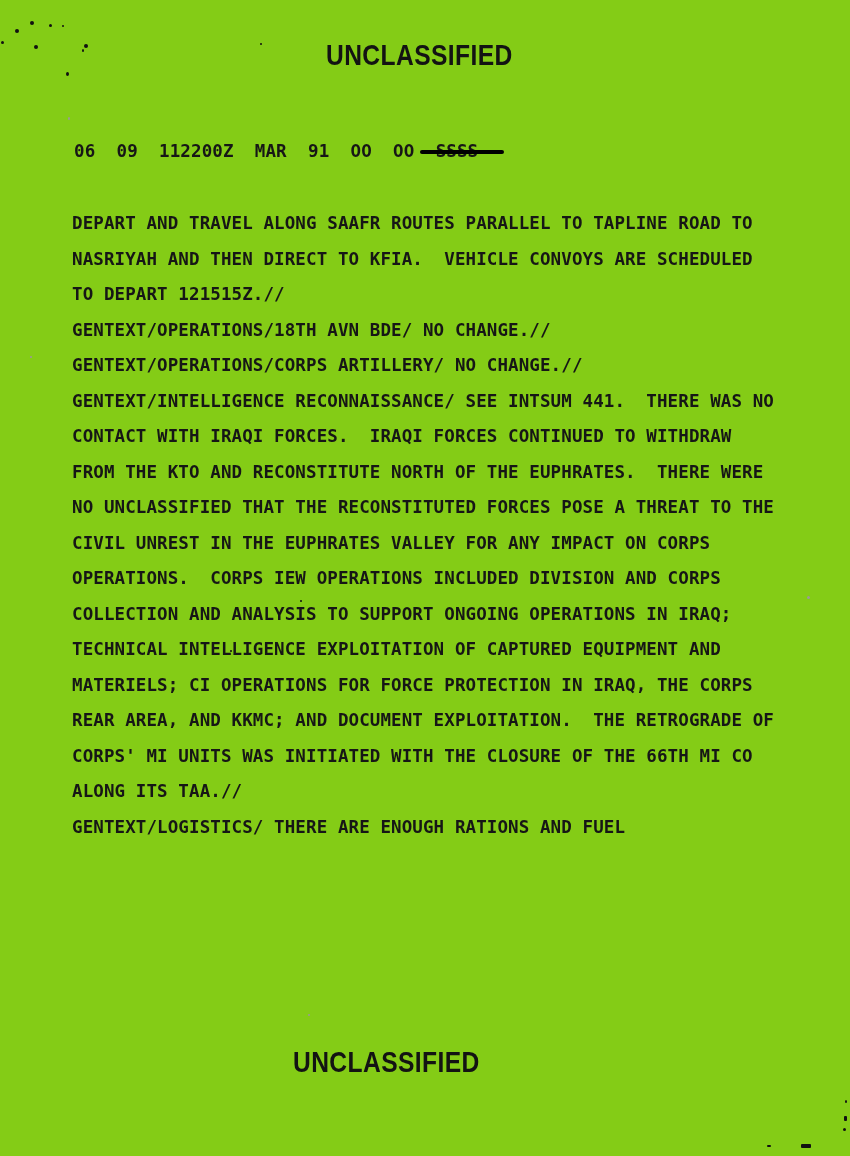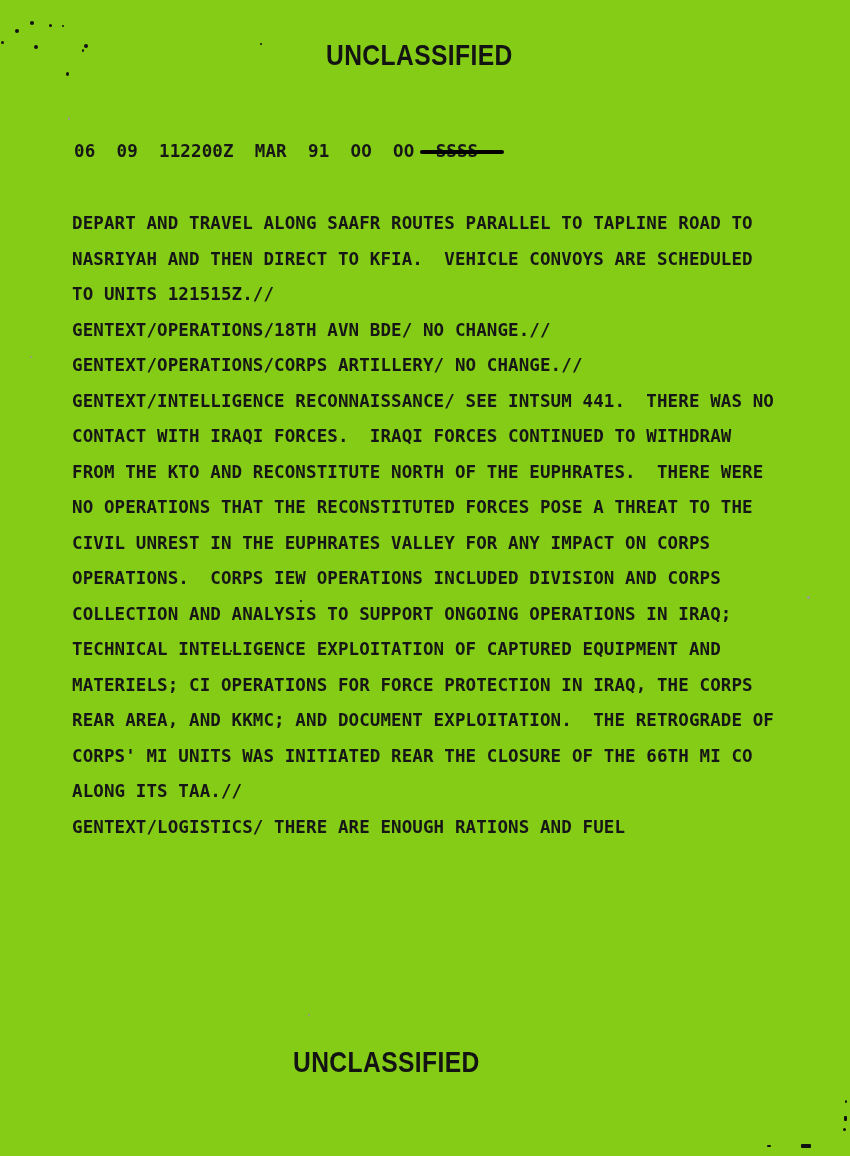--- a/index.html
+++ b/index.html
@@ -83,34 +83,34 @@
 
   <div class="banner top">
     <span class="stretch">UNCLASSIFIED</span>
   </div>
 
   <div class="dtg"><span>06  09  112200Z  MAR  91  OO  OO  </span><span class="struck">SSSS</span></div>
 
   <div class="body-block">
     <div class="line">DEPART AND TRAVEL ALONG SAAFR ROUTES PARALLEL TO TAPLINE ROAD TO</div>
     <div class="line">NASRIYAH AND THEN DIRECT TO KFIA.  VEHICLE CONVOYS ARE SCHEDULED</div>
-    <div class="line">TO UNITS 121515Z.//</div>
+    <div class="line">TO DEPART 121515Z.//</div>
     <div class="line">GENTEXT/OPERATIONS/18TH AVN BDE/ NO CHANGE.//</div>
     <div class="line">GENTEXT/OPERATIONS/CORPS ARTILLERY/ NO CHANGE.//</div>
     <div class="line">GENTEXT/INTELLIGENCE RECONNAISSANCE/ SEE INTSUM 441.  THERE WAS NO</div>
     <div class="line">CONTACT WITH IRAQI FORCES.  IRAQI FORCES CONTINUED TO WITHDRAW</div>
     <div class="line">FROM THE KTO AND RECONSTITUTE NORTH OF THE EUPHRATES.  THERE WERE</div>
-    <div class="line">NO OPERATIONS THAT THE RECONSTITUTED FORCES POSE A THREAT TO THE</div>
+    <div class="line">NO UNCLASSIFIED THAT THE RECONSTITUTED FORCES POSE A THREAT TO THE</div>
     <div class="line">CIVIL UNREST IN THE EUPHRATES VALLEY FOR ANY IMPACT ON CORPS</div>
     <div class="line">OPERATIONS.  CORPS IEW OPERATIONS INCLUDED DIVISION AND CORPS</div>
     <div class="line">COLLECTION AND ANALYSIS TO SUPPORT ONGOING OPERATIONS IN IRAQ;</div>
     <div class="line">TECHNICAL INTELLIGENCE EXPLOITATION OF CAPTURED EQUIPMENT AND</div>
     <div class="line">MATERIELS; CI OPERATIONS FOR FORCE PROTECTION IN IRAQ, THE CORPS</div>
     <div class="line">REAR AREA, AND KKMC; AND DOCUMENT EXPLOITATION.  THE RETROGRADE OF</div>
-    <div class="line">CORPS' MI UNITS WAS INITIATED REAR THE CLOSURE OF THE 66TH MI CO</div>
+    <div class="line">CORPS' MI UNITS WAS INITIATED WITH THE CLOSURE OF THE 66TH MI CO</div>
     <div class="line">ALONG ITS TAA.//</div>
     <div class="line">GENTEXT/LOGISTICS/ THERE ARE ENOUGH RATIONS AND FUEL</div>
   </div>
 
   <div class="banner bottom">
     <span class="stretch">UNCLASSIFIED</span>
   </div>
 
   <div class="speck" style="left:30px;  top:21px;  width:4px; height:4px;"></div>
   <div class="speck" style="left:15px;  top:29px;  width:4px; height:4px;"></div>

